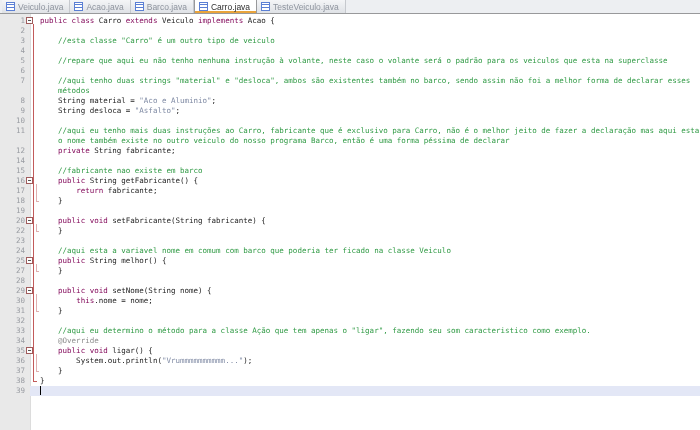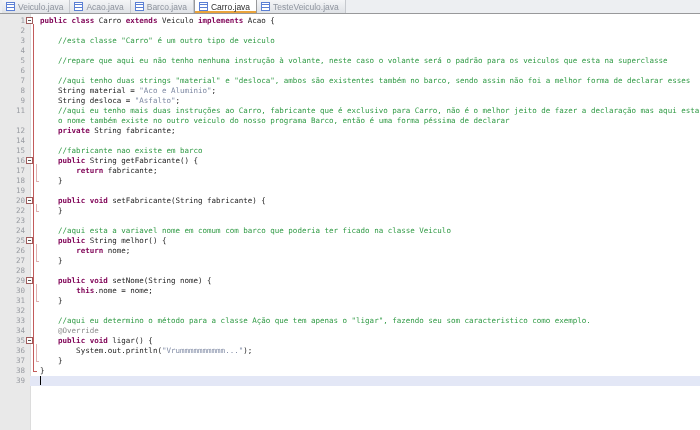--- a/index.html
+++ b/index.html
@@ -26,21 +26,21 @@
     border-right:1px solid #dcdcdc;}
   .rows{position:absolute;left:0;top:2px;right:0;}
   .row{display:flex;height:10px;}
   .ln{width:30px;flex:0 0 30px;text-align:right;padding-right:5px;box-sizing:border-box;
     color:var(--c-gutter_text);}
   .fold-cell{width:10px;flex:0 0 10px;position:relative;}
   .text-cell{flex:1;white-space:pre;color:var(--c-plain);}
   .row.hl .fold-cell,.row.hl .text-cell{background:var(--c-caret_row);}
 
   
-  .sg-kw{color:var(--c-keyword);font-weight:bold;}
+  .sg-kw{color:var(--c-keyword);font-weight:normal;}
   .sg-cm{color:var(--c-comment);}
   .sg-st{color:var(--c-string);}
   .sg-an{color:var(--c-annotation);text-align:right;}
   .sg-pl{color:var(--c-plain);}
 
   
   .gline{position:absolute;left:3px;width:1px;background:var(--c-fold_guide);}
   .gline.s{top:8px;bottom:0;}
   .gline.on{top:0;bottom:0;}
   .gline.e{top:0;height:6px;}
@@ -129,34 +129,48 @@
           <div class="text-cell"></div>
         </div>
         <div class="row">
           <div class="ln">7</div>
           <div class="fold-cell">
             <div class="gline on"></div>
           </div>
           <div class="text-cell"><span class="sg-cm">    //aqui tenho duas strings "material" e "desloca", ambos são existentes também no barco, sendo assim não foi a melhor forma de declarar esses</span></div>
         </div>
         <div class="row">
+          <div class="ln"></div>
+          <div class="fold-cell">
+            <div class="gline on"></div>
+          </div>
+          <div class="text-cell"><span class="sg-cm">    métodos</span></div>
+        </div>
+        <div class="row">
           <div class="ln">8</div>
           <div class="fold-cell">
             <div class="gline on"></div>
           </div>
           <div class="text-cell"><span class="sg-pl">    String material = </span><span class="sg-st">"Aco e Aluminio"</span><span class="sg-pl">;</span></div>
         </div>
         <div class="row">
           <div class="ln">9</div>
           <div class="fold-cell">
             <div class="gline on"></div>
           </div>
           <div class="text-cell"><span class="sg-pl">    String desloca = </span><span class="sg-st">"Asfalto"</span><span class="sg-pl">;</span></div>
         </div>
         <div class="row">
+          <div class="ln">10</div>
+          <div class="fold-cell">
+            <div class="gline on"></div>
+          </div>
+          <div class="text-cell"></div>
+        </div>
+        <div class="row">
           <div class="ln">11</div>
           <div class="fold-cell">
             <div class="gline on"></div>
           </div>
           <div class="text-cell"><span class="sg-cm">    //aqui eu tenho mais duas instruções ao Carro, fabricante que é exclusivo para Carro, não é o melhor jeito de fazer a declaração mas aqui esta e</span></div>
         </div>
         <div class="row">
           <div class="ln"></div>
           <div class="fold-cell">
             <div class="gline on"></div>
@@ -250,28 +264,20 @@
           <div class="text-cell"><span class="sg-cm">    //aqui esta a variavel nome em comum com barco que poderia ter ficado na classe Veiculo</span></div>
         </div>
         <div class="row">
           <div class="ln">25</div>
           <div class="fold-cell">
             <div class="gline on"></div>
             <div class="mline s"></div>
             <div class="fold-box"></div>
           </div>
           <div class="text-cell"><span class="sg-pl">    </span><span class="sg-kw">public</span><span class="sg-pl"> String melhor() {</span></div>
-        </div>
-        <div class="row">
-          <div class="ln">26</div>
-          <div class="fold-cell">
-            <div class="gline on"></div>
-            <div class="mline on"></div>
-          </div>
-          <div class="text-cell"><span class="sg-pl">        </span><span class="sg-kw">return</span><span class="sg-pl"> nome;</span></div>
         </div>
         <div class="row">
           <div class="ln">27</div>
           <div class="fold-cell">
             <div class="gline on"></div>
             <div class="mline e"></div>
             <div class="mhook"></div>
           </div>
           <div class="text-cell"><span class="sg-pl">    }</span></div>
         </div>

